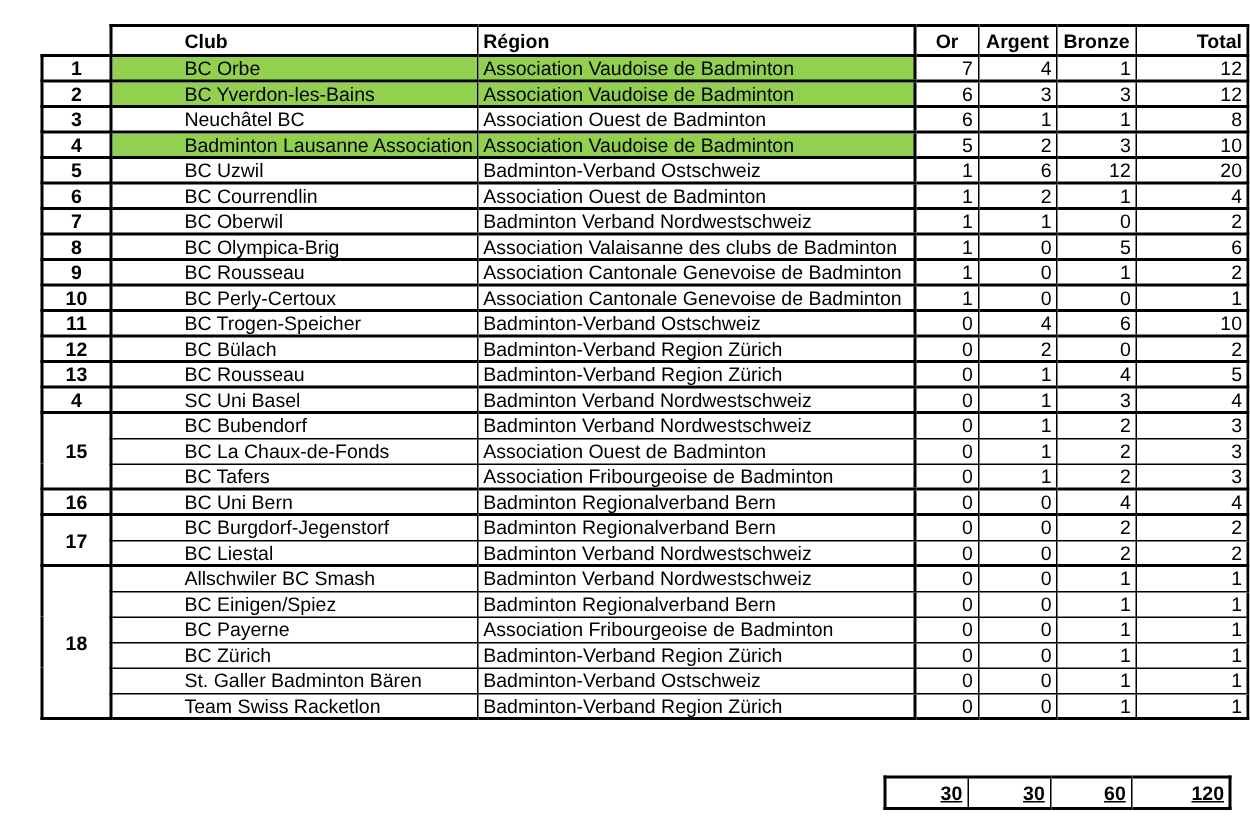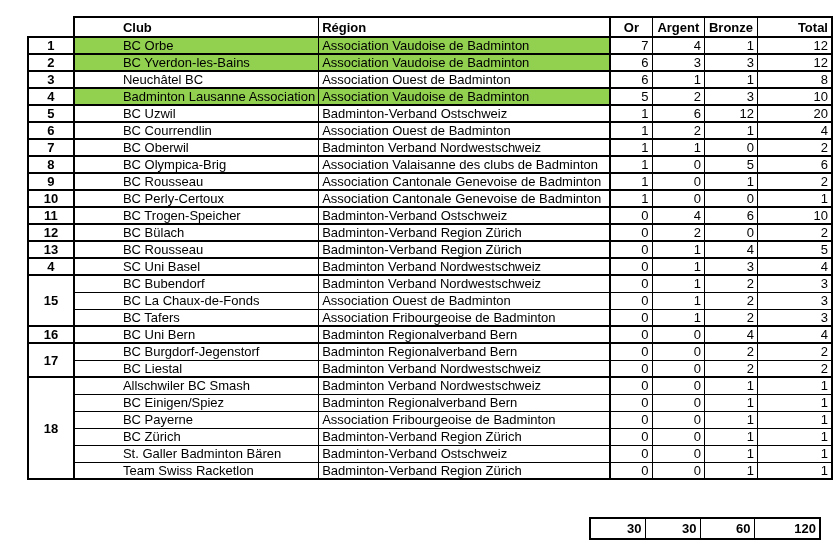--- a/index.html
+++ b/index.html
@@ -25,21 +25,21 @@
   .corner{border:none;background:#fff;}
   
   td.rank{border-width:2px;font-weight:bold;text-align:center;background:#fff;}
   
   tr.end td{border-bottom-width:2px;}
   td.num{text-align:right;}
   .or-col{border-left-width:2px;}
   .total-col{border-right-width:2px;padding-left:40px;}
   .hl{background:var(--green,#92D050);}
   
-  .totals{position:absolute;left:589px;top:517px;}
+  .totals{position:absolute;left:589px;top:517px;text-decoration:underline;}
   .totals td{
     border:1px solid #000;font-weight:bold;text-align:right;height:21px;
   }
   .totals td:first-child{border-left-width:2px;}
   .totals td:last-child{border-right-width:2px;padding-left:28px;}
   .totals td{border-top-width:2px;border-bottom-width:2px;}
 </style>
 </head>
 <body>
 

